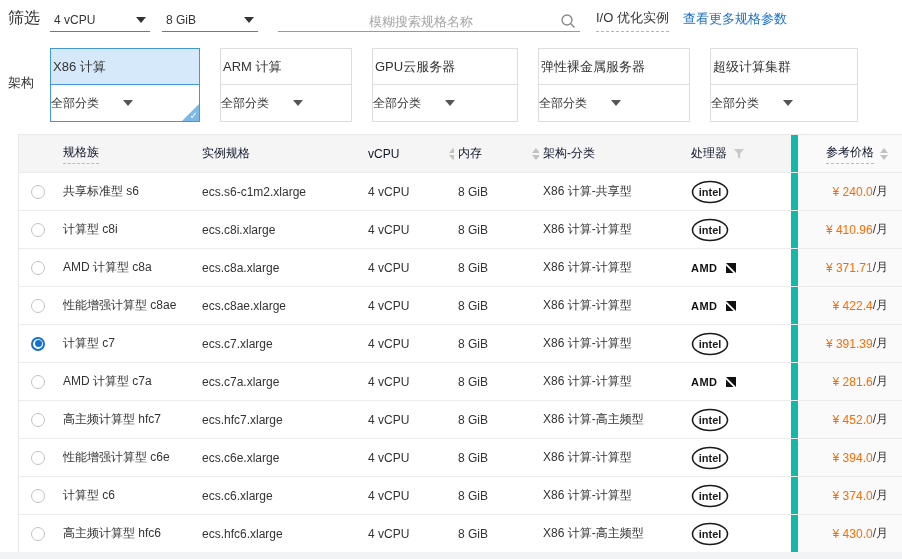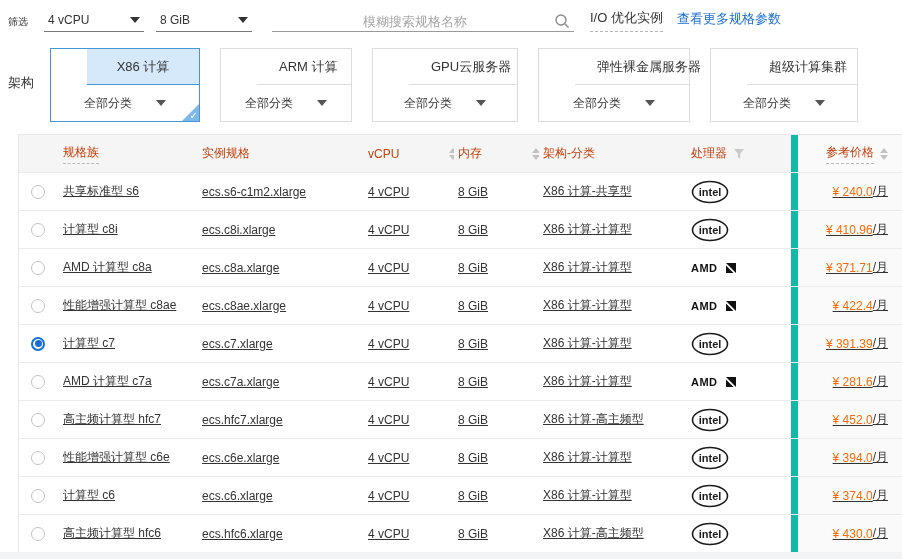--- a/index.html
+++ b/index.html
@@ -1,53 +1,53 @@
 <!DOCTYPE html>
 <html><head>
 <meta charset="utf-8">
 <style>
   * { box-sizing: border-box; margin: 0; padding: 0; }
   html, body { width: 902px; height: 559px; background: #fff; overflow: hidden; }
   body { font-family: "Liberation Sans", "DejaVu Sans", sans-serif; font-size: 12px; color: #333; position: relative; }
 
   
   .filter-bar { position: absolute; top: 8px; left: 8px; display: flex; align-items: flex-end; height: 24px; }
-  .filter-label { font-size: 10px; margin-right: 16px; padding-bottom: 3px; }
+  .filter-label { font-size: 16px; margin-right: 10px; padding-bottom: 3px; }
   .u-select { display: flex; align-items: center; justify-content: space-between; border-bottom: 1px solid #777;
               padding: 2px 4px 4px 4px; cursor: pointer; font-size: 12px; }
   .u-select.v1 { width: 100px; margin-right: 12px; }
   .u-select.v2 { width: 96px; }
   .caret-down { width: 0; height: 0; border-left: 5px solid transparent; border-right: 5px solid transparent; border-top: 6px solid #333; }
   .search-box { display: flex; align-items: center; border-bottom: 1px solid #9a9a9a; width: 302px; margin-left: 20px; padding: 0 4px 2px 4px; }
   .search-box input { border: 0; outline: none; flex: 1; font-size: 13px; font-family: inherit; color: #333; background: transparent; text-align: center; }
   .search-box input::placeholder { color: #a5a5a5; }
   .io-label { margin-left: 16px; padding-bottom: 4px; font-size: 13px; border-bottom: 1px dashed #b5b5b5; cursor: help; }
   .more-link { margin-left: 14px; padding-bottom: 4px; font-size: 13px; color: #1a6fce; text-decoration: none; cursor: pointer; }
 
   
   .arch-section { position: absolute; top: 48px; left: 8px; display: flex; }
   .arch-label { font-size: 13px; width: 42px; padding-top: 26px; }
   .tabs { display: flex; gap: 20px; }
   .tab { border: 1px solid #ddd; background: #fff; position: relative; cursor: pointer; }
-  .tab-title { height: 36px; line-height: 36px; text-align: center; font-size: 13px; border-bottom: 1px solid #ddd; white-space: nowrap; padding: 0 22px; margin-left: 36px; }
-  .tab-dd { height: 36px; display: flex; align-items: center; justify-content: center; gap: 24px; }
+  .tab-title { height: 36px; line-height: 36px; text-align: left; font-size: 13px; border-bottom: 1px solid #ddd; white-space: nowrap; padding: 0 2px; }
+  .tab-dd { height: 36px; display: flex; align-items: center; gap: 24px; }
   .tab-dd .caret-down { border-left-width: 5px; border-right-width: 5px; border-top-width: 6px; border-top-color: #555; }
   .tab.selected { border-color: #4596d6; }
   .tab.selected .tab-title { background: #d5e9fa; border-bottom-color: #4596d6; }
   .tab .corner { display: none; }
   .tab.selected .corner { display: block; position: absolute; right: 0; bottom: 0; width: 0; height: 0;
       border-right: 17px solid #7db9e8; border-top: 17px solid transparent; }
   .tab.selected .corner-check { display: block; position: absolute; right: 1px; bottom: 0px; color: #fff; font-size: 10px; z-index: 2; }
   .corner-check { display: none; }
 
   
   .spec-table { position: absolute; top: 134px; left: 18px; width: 884px; border-left: 1px solid #e8e8e8; border-top: 1px solid #e8e8e8; }
   .thead, .trow { display: flex; align-items: stretch; height: 38px; border-bottom: 1px solid #ececec; }
-  .thead { background: #f5f5f6; color: #c2410c; justify-content: space-between; }
-  .trow { background: #fff; text-decoration: underline; }
+  .thead { background: #f5f5f6; color: #0f172a; justify-content: space-between; }
+  .trow { background: #fff; }
   .cell { display: flex; align-items: center; padding-left: 4px; overflow: hidden; white-space: nowrap; }
   .c-radio  { width: 38px;  justify-content: center; padding-left: 0; }
   .c-family { width: 141px; padding-left: 6px; }
   .c-spec   { width: 166px; }
   .c-vcpu   { width: 90px; gap: 44px; }
   .c-mem    { width: 85px; gap: 44px; }
   .c-arch   { width: 148px; }
   .c-proc   { width: 104px; }
   .c-price  { flex: 1; justify-content: flex-end; padding-right: 14px; background: #fafafa; border-left: 7px solid #14b8a6; }
   .thead .c-price { background: #fafafb; }

